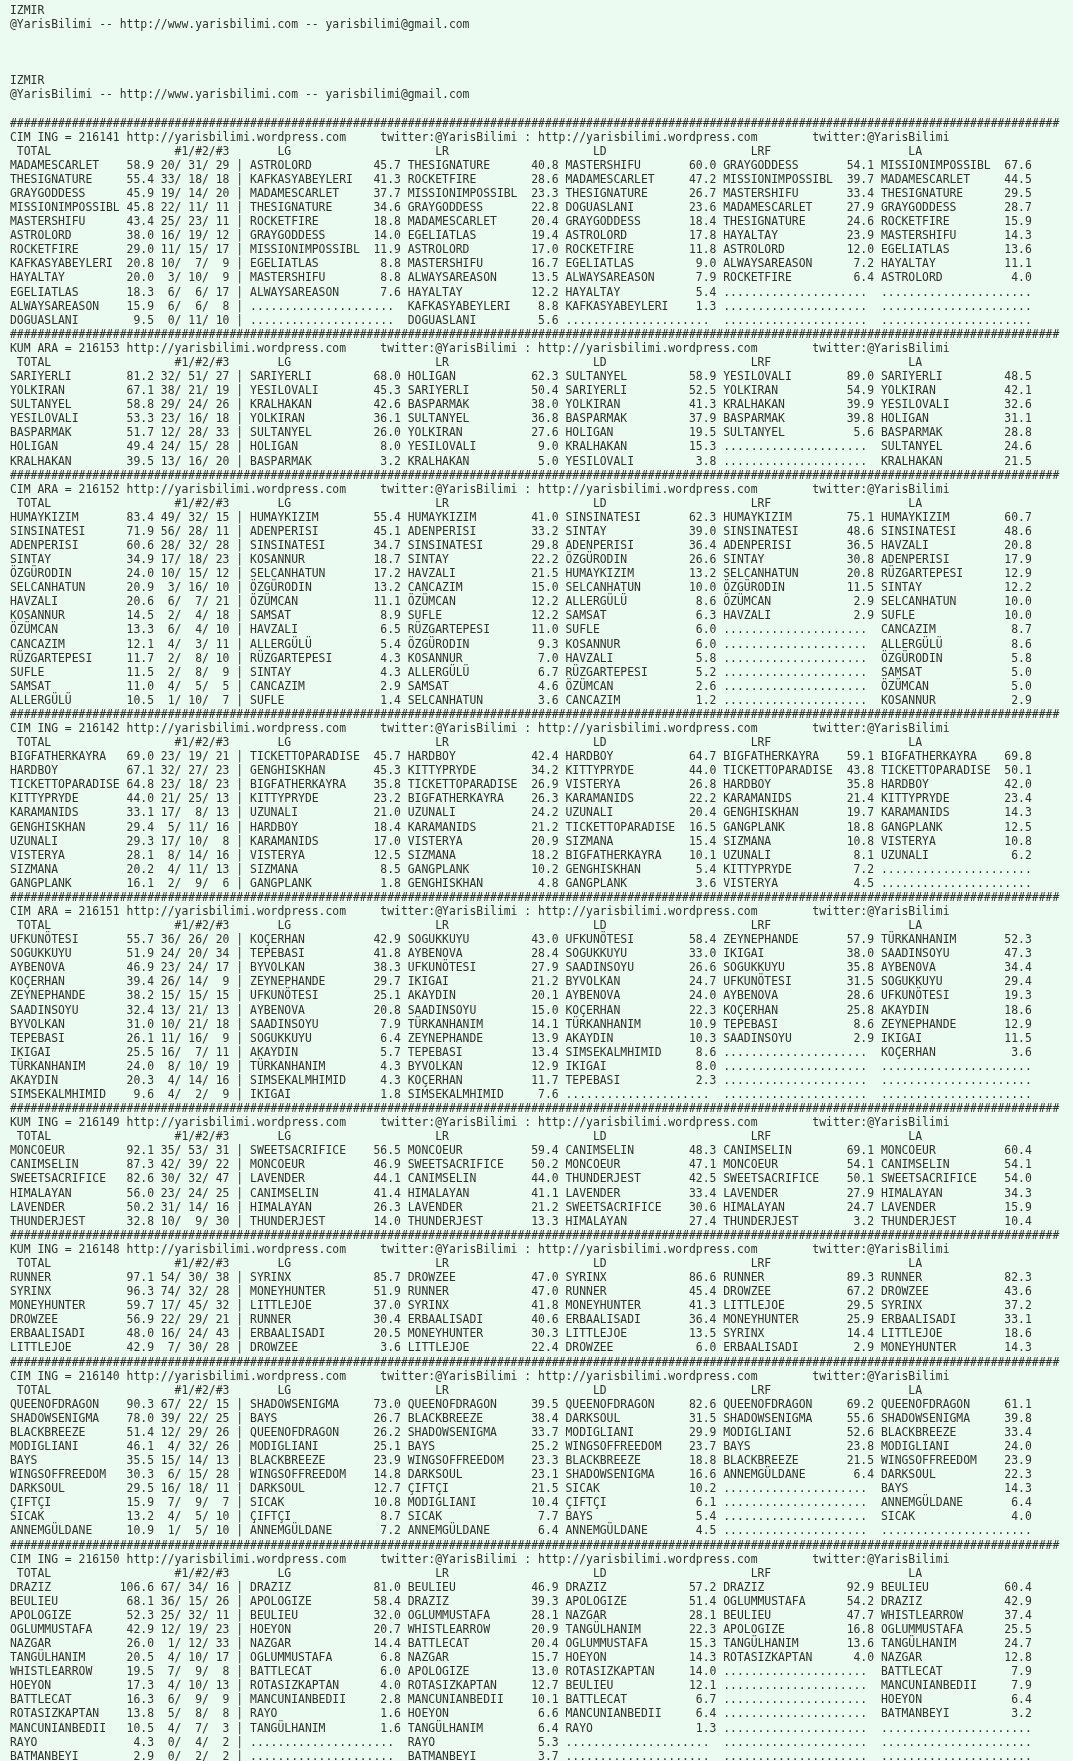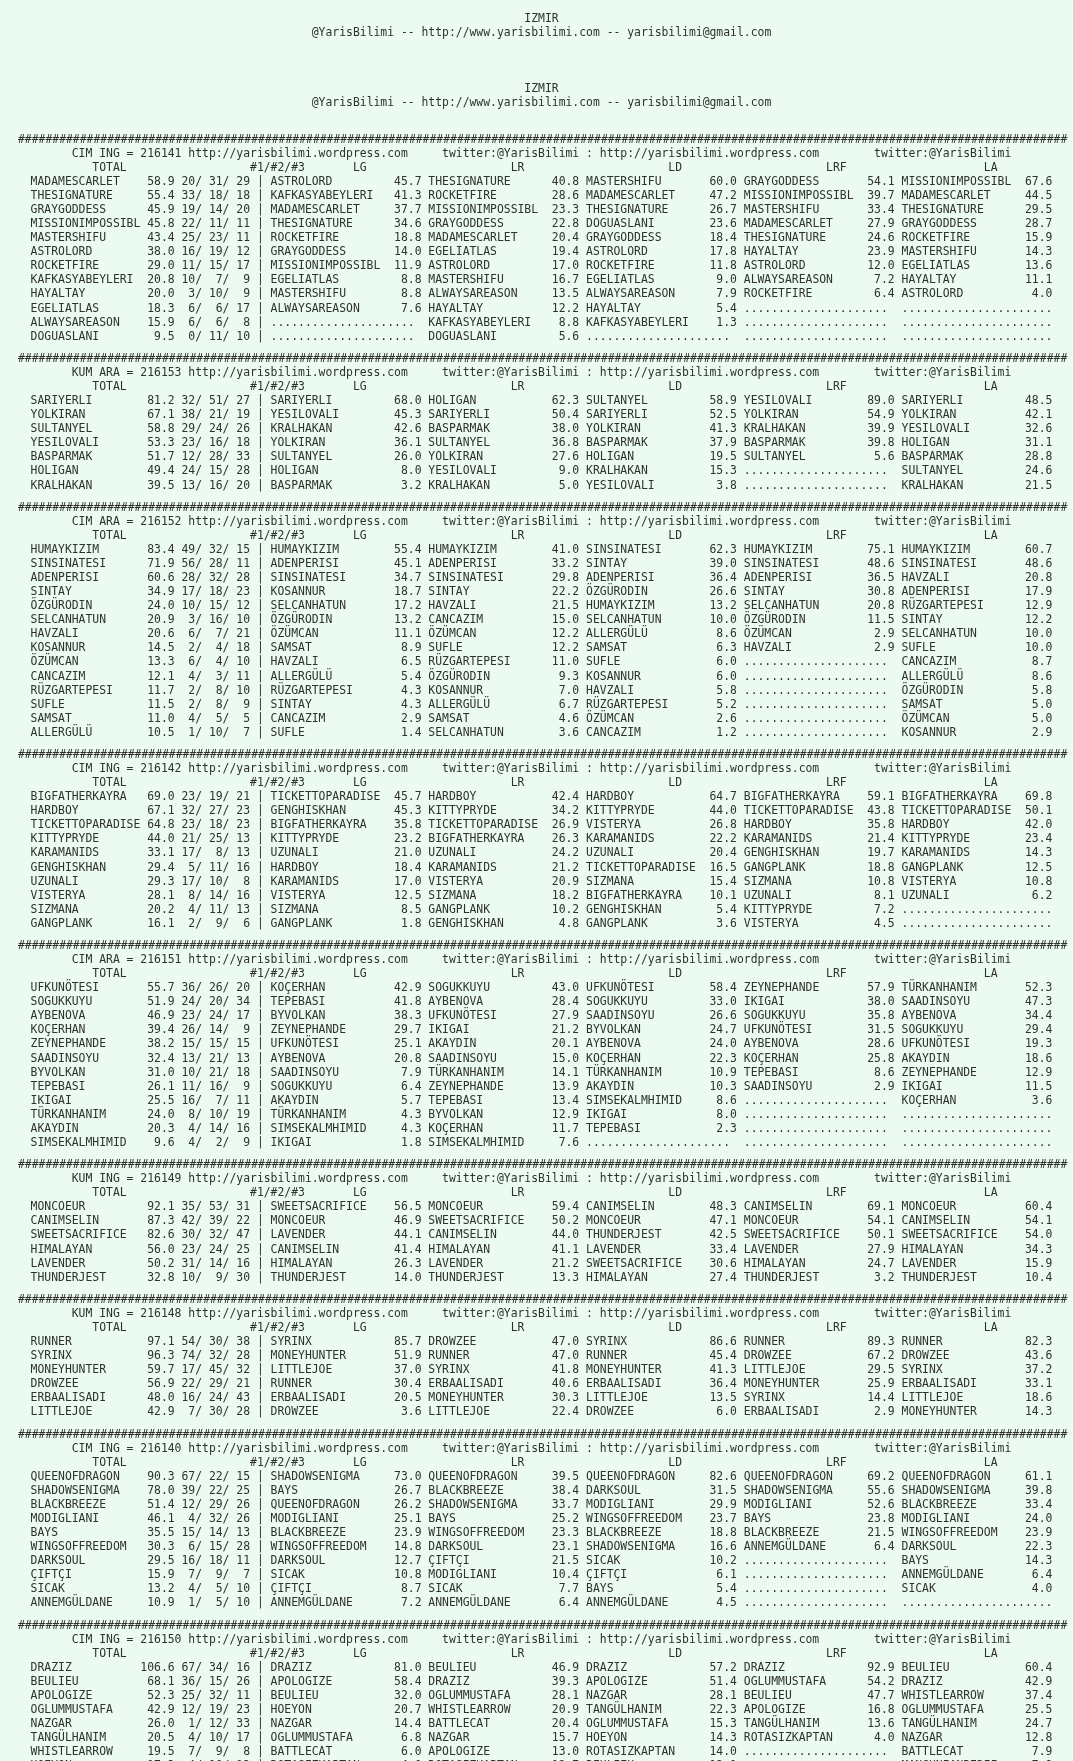--- a/index.html
+++ b/index.html
@@ -6,27 +6,26 @@
   body {
     width: 1073px;
     height: 1761px;
     background: #ecfbf1;
     overflow: hidden;
   }
   .page {
     padding: 3px 0 0 10px;
   }
   pre.txt {
-    margin: 8px;
+    margin: 0;
     font-family: "DejaVu Sans Mono", "Liberation Mono", monospace;
     font-size: 11.4px;
     line-height: 14.08px;
     color: #2e312e;
     white-space: pre;
-    text-align: center;
   }
 </style>
 </head>
 <body>
 
 <div class="page">
   <pre class="txt"><span>IZMIR</span>
 <span>@YarisBilimi -- http://www.yarisbilimi.com -- yarisbilimi@gmail.com</span>
 
 

